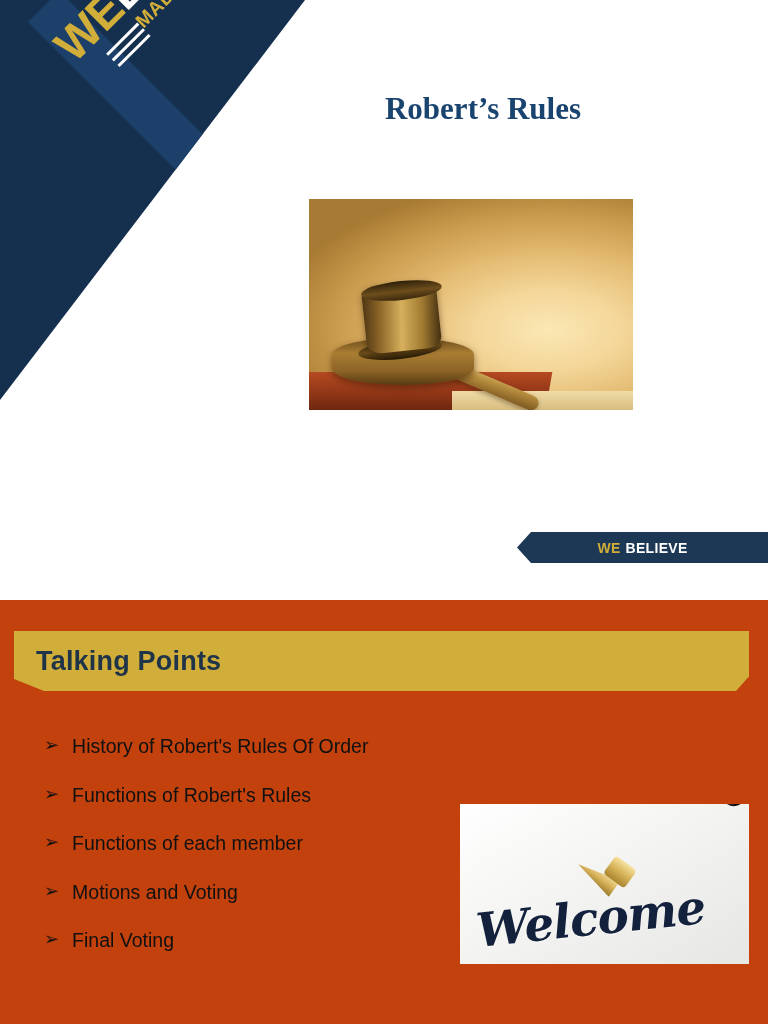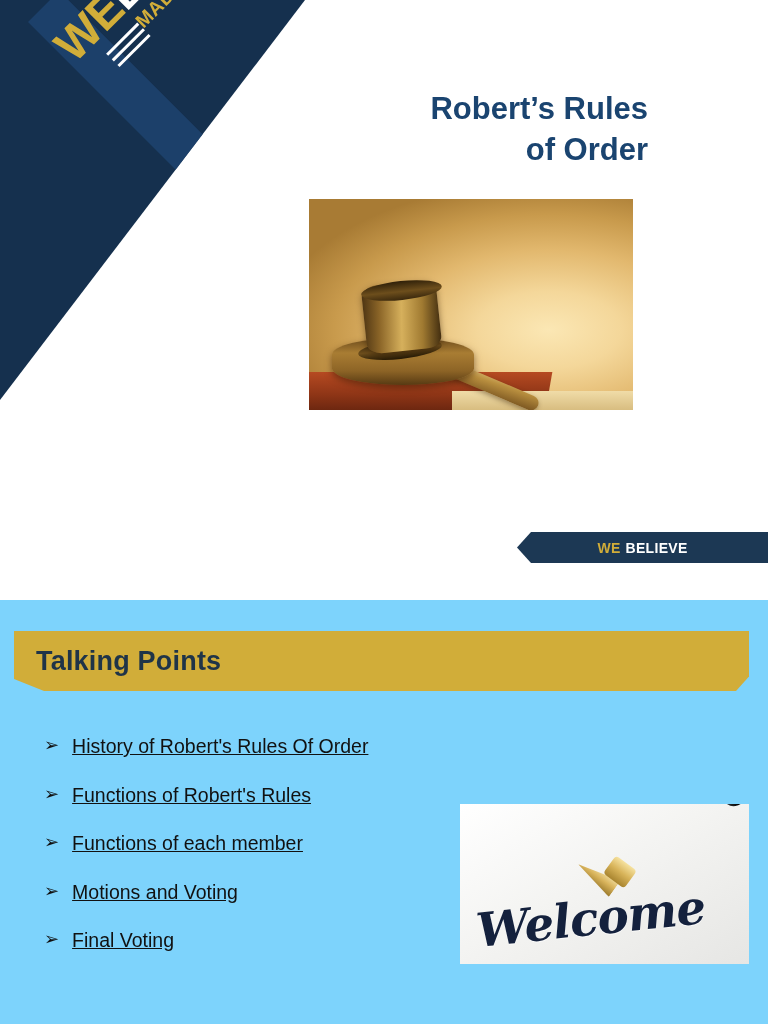--- a/index.html
+++ b/index.html
@@ -104,23 +104,23 @@
   .logo-rules i:nth-child(1) { top: 3px; }
   .logo-rules i:nth-child(2) { top: 11px; }
   .logo-rules i:nth-child(3) { top: 19px; }
 
   
   .deck-title {
     position: absolute;
     left: 318px;
     top: 88px;
     width: 330px;
-    text-align: right;
+    text-align: center;
     color: #1a4470;
-    font-family: Liberation Sans, sans-serif;
+    font-family: Liberation Serif, serif;
     font-weight: bold;
     font-size: 31px;
     line-height: 1.33;
   }
 
   
   .gavel-photo {
     position: absolute;
     left: 309px;
     top: 199px;
@@ -219,21 +219,21 @@
   }
   .ribbon-we { color: #d1ad39; }
   .ribbon-believe { color: #ffffff; }
 
   
   .slide-two {
     position: absolute;
     left: 0; top: 600px;
     width: 768px;
     height: 424px;
-    background: #7dd3fc;
+    background: #c2410c;
     overflow: hidden;
     padding-left: 27px;
   }
 
   .talking-banner {
     position: absolute;
     left: 14px;
     top: 31px;
     width: 735px;
     height: 60px;
@@ -265,21 +265,21 @@
     color: #111111;
     font-size: 19.5px;
     line-height: 1.36;
   }
   .point-marker {
     flex: 0 0 auto;
     font-size: 18px;
     line-height: 1.42;
     color: #111111;
   }
-  .point-text { flex: 1 1 auto; text-decoration: underline; }
+  .point-text { flex: 1 1 auto; }
 
   
   .welcome-photo {
     position: absolute;
     left: 460px;
     top: 204px;
     width: 289px;
     height: 160px;
     overflow: hidden;
     background: #f2f2f0;
@@ -352,21 +352,20 @@
       <div class="logo-rules">
         <i></i>
           <i></i>
           <i></i>
       </div>
       <div class="logo-sub">MADERAUNIFIED</div>
     </div>
 
     <h1 class="deck-title">
       <span>Robert’s Rules</span><br>
-      <span>of Order</span>
     </h1>
 
     <figure class="gavel-photo">
       <div class="gavel-bg"></div>
       <div class="gavel-desk"></div>
       <div class="gavel-desk2"></div>
       <div class="gavel-handle"></div>
       <div class="gavel-block"></div>
       <div class="gavel-ring2"></div>
       <div class="gavel-head"></div>

